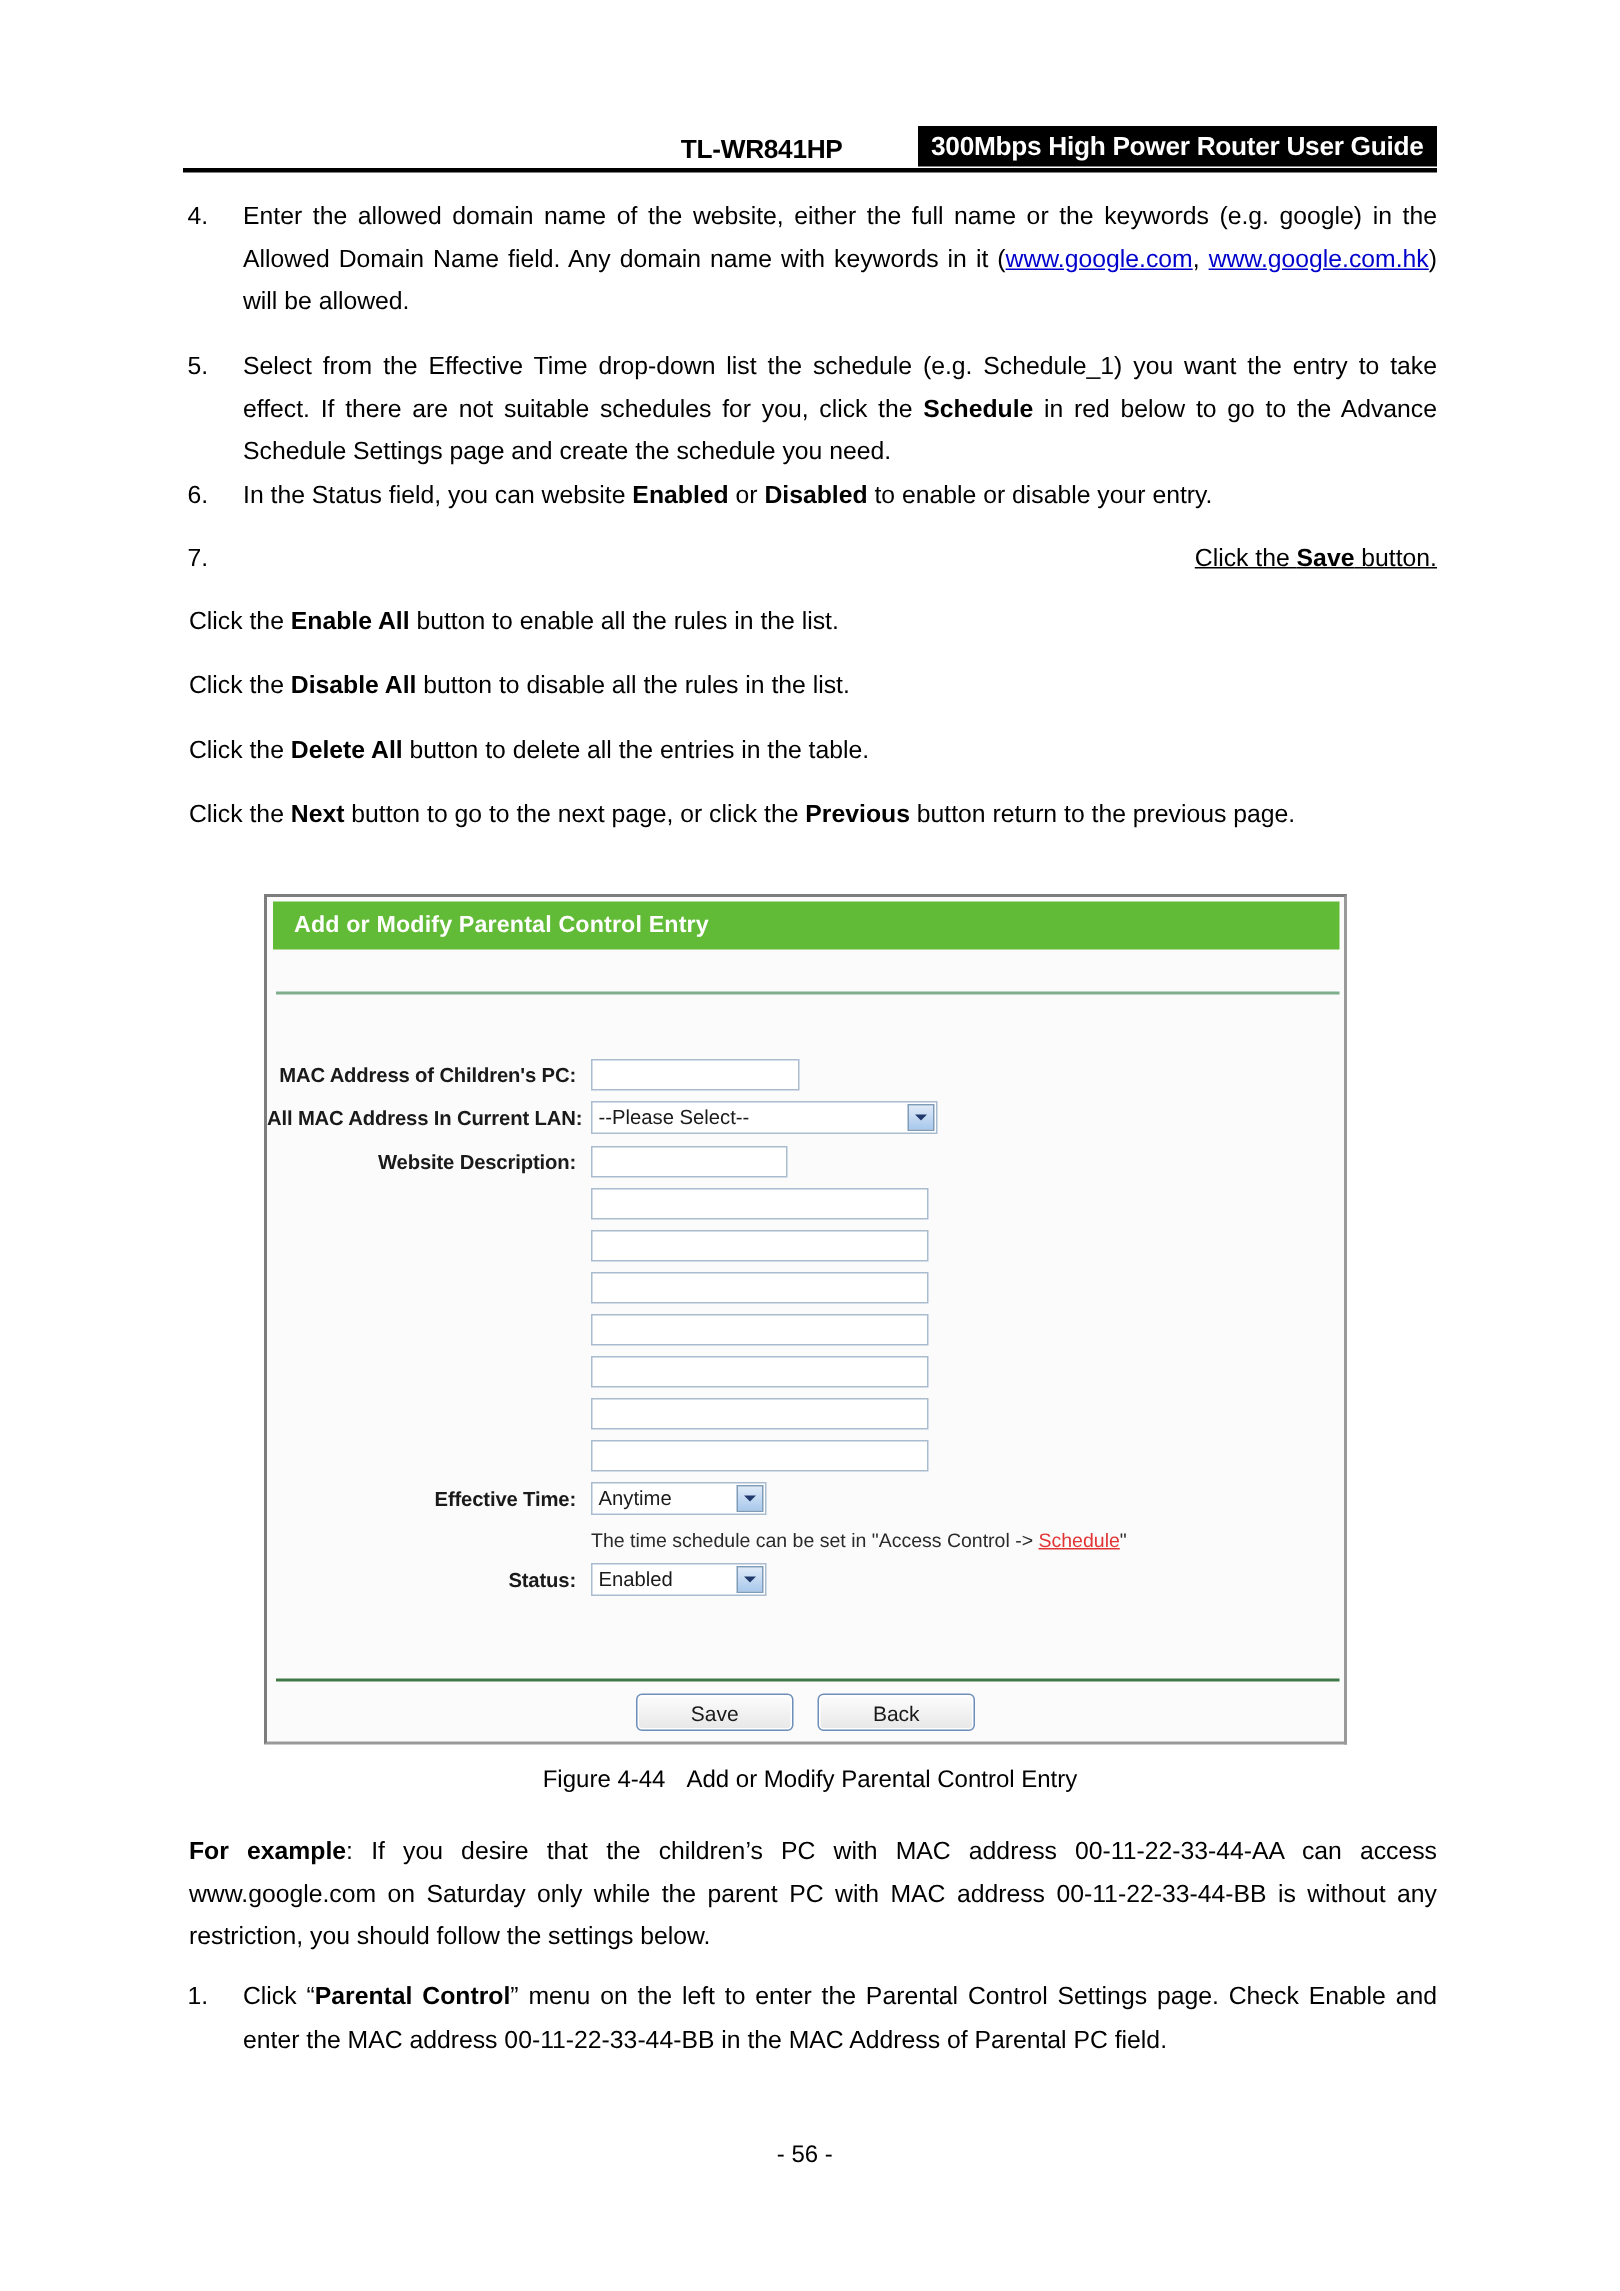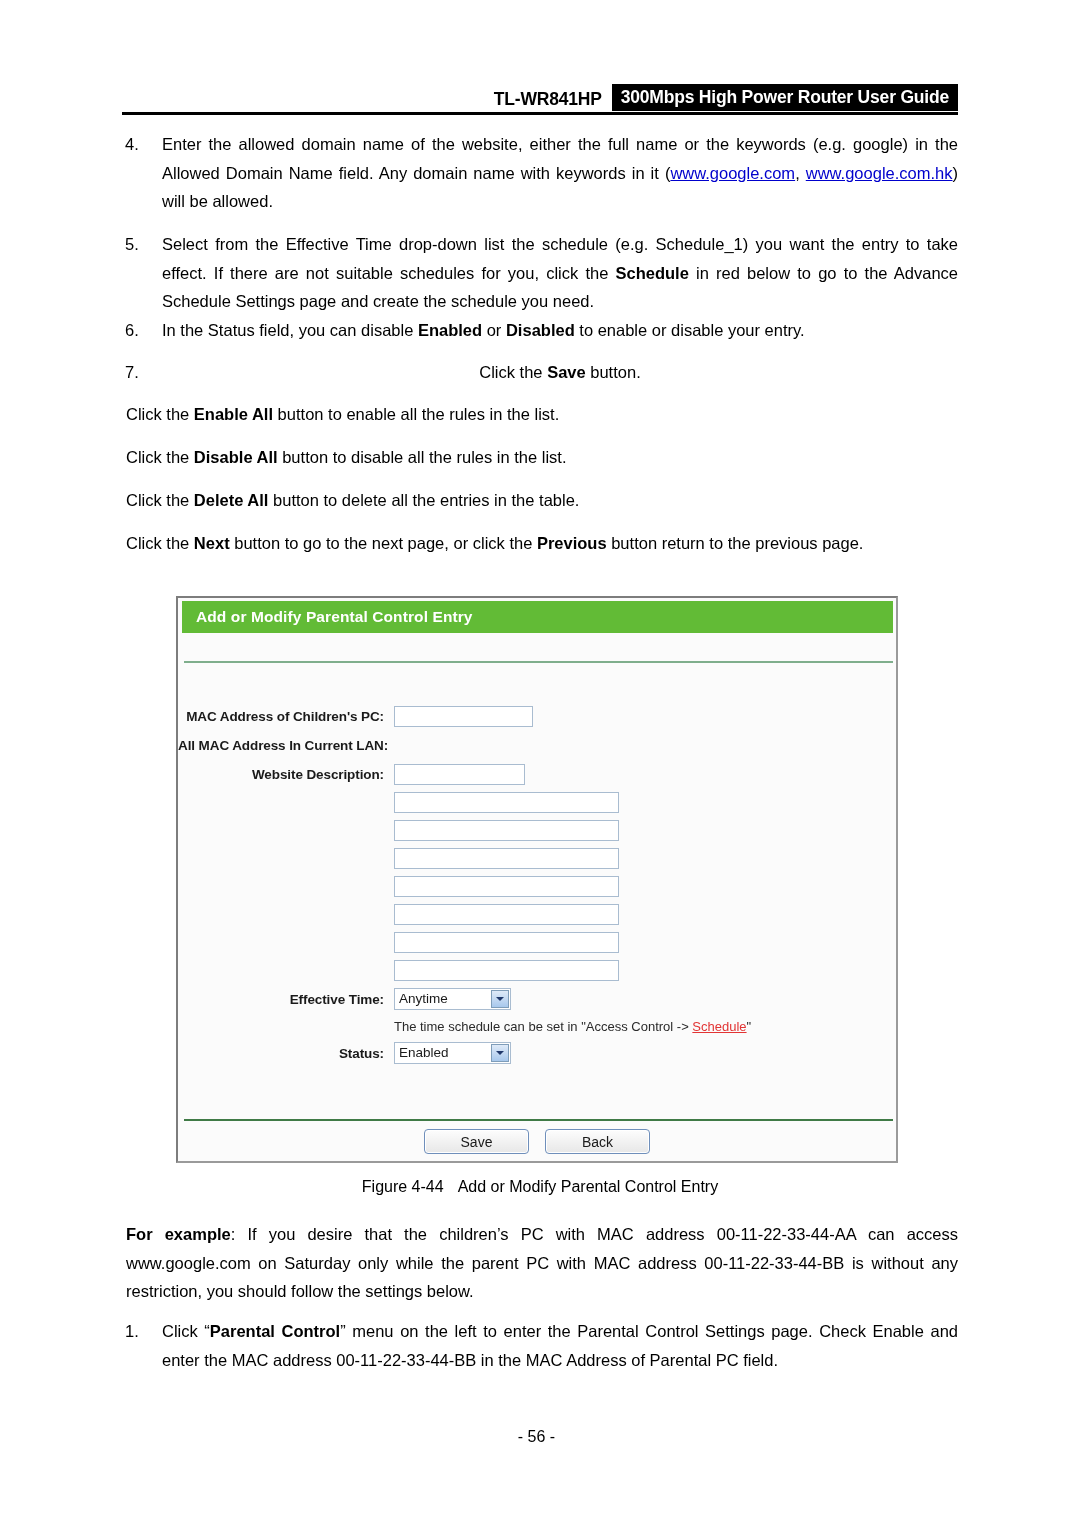--- a/index.html
+++ b/index.html
@@ -22,20 +22,21 @@
     left: 122px;
     top: 84px;
     width: 836px;
     height: 34px;
   }
   .doc-header .hdr-row {
     display: flex;
     align-items: stretch;
     justify-content: flex-end;
     height: 27px;
+    gap: 40px;
   }
   .hdr-model {
     font-size: 17.5px;
     font-weight: bold;
     letter-spacing: -0.2px;
     padding: 2px 10px 0 0;
     align-self: flex-end;
     line-height: 24px;
   }
   .hdr-title-box {
@@ -280,26 +281,26 @@
   <div class="body"><span>Enter the allowed domain name of the website, either the full name or the keywords (e.g. google) in the Allowed Domain Name field. Any domain name with keywords in it (</span><a class="link-blue" href="#">www.google.com</a><span>, </span><a class="link-blue" href="#">www.google.com.hk</a><span>) will be allowed.</span></div>
 </div>
 
 <div class="numbered" style="left:122px; top:230px; width:836px;">
   <div class="num">5.</div>
   <div class="body"><span>Select from the Effective Time drop-down list the schedule (e.g. Schedule_1) you want the entry to take effect. If there are not suitable schedules for you, click the </span><b>Schedule</b><span> in red below to go to the Advance Schedule Settings page and create the schedule you need.</span></div>
 </div>
 
 <div class="numbered" style="left:122px; top:316px; width:836px;">
   <div class="num">6.</div>
-  <div class="body" style="text-align:left;"><span>In the Status field, you can disable </span><b>Enabled</b><span> or </span><b>Disabled</b><span> to enable or disable your entry.</span></div>
+  <div class="body" style="text-align:left;"><span>In the Status field, you can website </span><b>Enabled</b><span> or </span><b>Disabled</b><span> to enable or disable your entry.</span></div>
 </div>
 
 <div class="numbered" style="left:122px; top:358px; width:836px;">
   <div class="num">7.</div>
-  <div class="body" style="text-align:center;"><span>Click the </span><b>Save</b><span> button.</span></div>
+  <div class="body" style="text-align:right;text-decoration:underline;"><span>Click the </span><b>Save</b><span> button.</span></div>
 </div>
 
 <div class="para" style="left:126px; top:400px; width:832px;"><span>Click the </span><b>Enable All</b><span> button to enable all the rules in the list.</span></div>
 
 <div class="para" style="left:126px; top:443px; width:832px;"><span>Click the </span><b>Disable All</b><span> button to disable all the rules in the list.</span></div>
 
 <div class="para" style="left:126px; top:486px; width:832px;"><span>Click the </span><b>Delete All</b><span> button to delete all the entries in the table.</span></div>
 
 <div class="para" style="left:126px; top:529px; width:832px;"><span>Click the </span><b>Next</b><span> button to go to the next page, or click the </span><b>Previous</b><span> button return to the previous page.</span></div>
 
@@ -314,20 +315,28 @@
 
     <div class="frow">
       <div class="flabel">MAC Address of Children's PC:</div>
       <div class="fctl">
         <input class="txt w-mac" type="text" value="" style="">
       </div>
     </div>
 
     <div class="frow" style="height:30px;">
       <div class="flabel">All MAC Address In Current LAN:</div>
+      <div class="fctl">
+        <div class="sel w-lan">
+          <span>--Please Select--</span>
+          <span class="arrowbox">
+              <span class="chev"></span>
+            </span>
+        </div>
+      </div>
     </div>
 
     <div class="frow">
       <div class="flabel">Website Description:</div>
       <div class="fctl">
         <input class="txt w-desc" type="text" value="" style="">
       </div>
     </div>
 
     <div class="frow">

